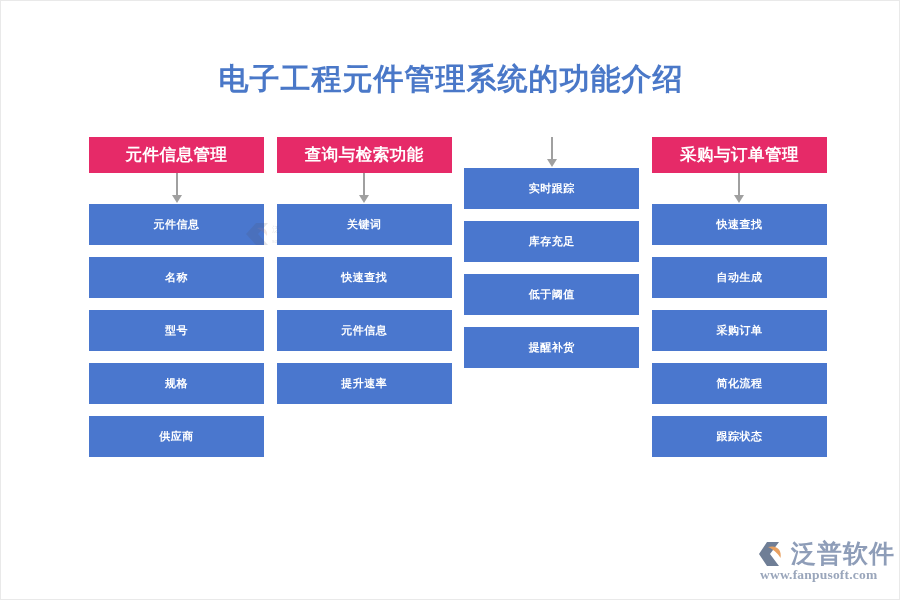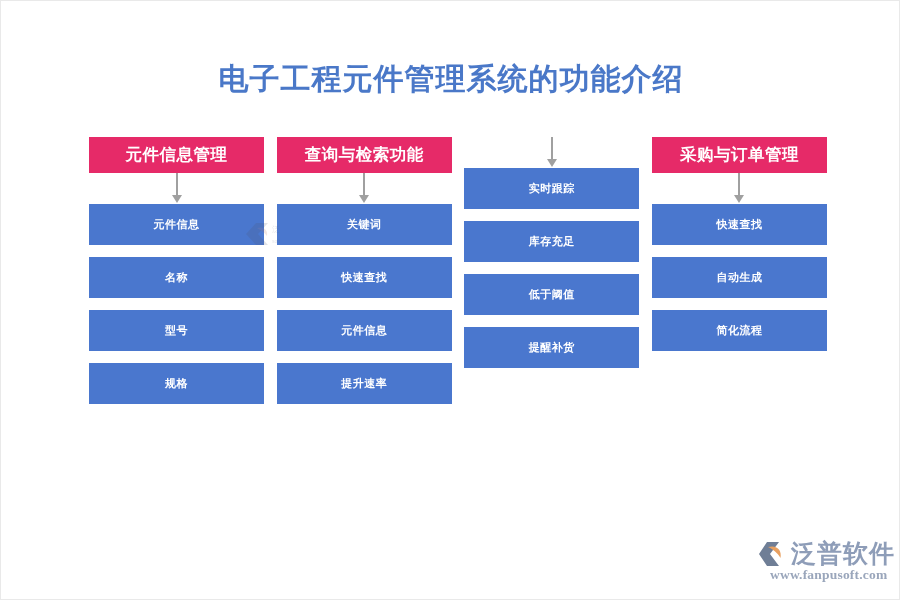--- a/index.html
+++ b/index.html
@@ -138,21 +138,21 @@
     left: 33px;
     top: 0px;
     font-size: 25px;
     font-weight: bold;
     color: #8e9db8;
     letter-spacing: 1px;
     white-space: nowrap;
   }
   #brand .brand-url {
     position: absolute;
-    left: 12px;
+    left: 2px;
     top: 30px;
     font-size: 13.5px;
     font-weight: bold;
     color: #9aa6bb;
     letter-spacing: 0.2px;
     white-space: nowrap;
     font-family: "Liberation Serif", "DejaVu Serif", serif;
   }
 </style>
 </head>
@@ -166,20 +166,21 @@
       <div class="column">
         <div class="header-box">元件信息管理</div>
         <div class="connector">
           <div class="line"></div>
           <div class="head"></div>
         </div>
         <div class="item-box">元件信息</div>
         <div class="item-box">名称</div>
         <div class="item-box">型号</div>
         <div class="item-box">规格</div>
+        <div class="item-box">供应商</div>
       </div>
       <div class="column">
         <div class="header-box">查询与检索功能</div>
         <div class="connector">
           <div class="line"></div>
           <div class="head"></div>
         </div>
         <div class="item-box">关键词</div>
         <div class="item-box">快速查找</div>
         <div class="item-box">元件信息</div>
@@ -196,21 +197,23 @@
         <div class="item-box">提醒补货</div>
       </div>
       <div class="column">
         <div class="header-box">采购与订单管理</div>
         <div class="connector">
           <div class="line"></div>
           <div class="head"></div>
         </div>
         <div class="item-box">快速查找</div>
         <div class="item-box">自动生成</div>
+        <div class="item-box">采购订单</div>
         <div class="item-box">简化流程</div>
+        <div class="item-box">跟踪状态</div>
       </div>
     </div>
 
   <div id="watermark">
     <svg viewBox="0 0 44 30" width="44" height="30" aria-hidden="true">
       <path d="M2 15 L12 4 L24 4 L14 15 L24 26 L12 26 Z" fill="#4a4f63"></path>
       <path d="M13 9 C20 7 24 11 23 17 C20 13 16 11 13 9 Z" fill="#b06a50"></path>
       <text x="28" y="13" font-size="8" fill="#5a6070" font-family="Liberation Sans, sans-serif">泛</text>
       <text x="28" y="24" font-size="5" fill="#5a6070" font-family="Liberation Sans, sans-serif">soft</text>
     </svg>

